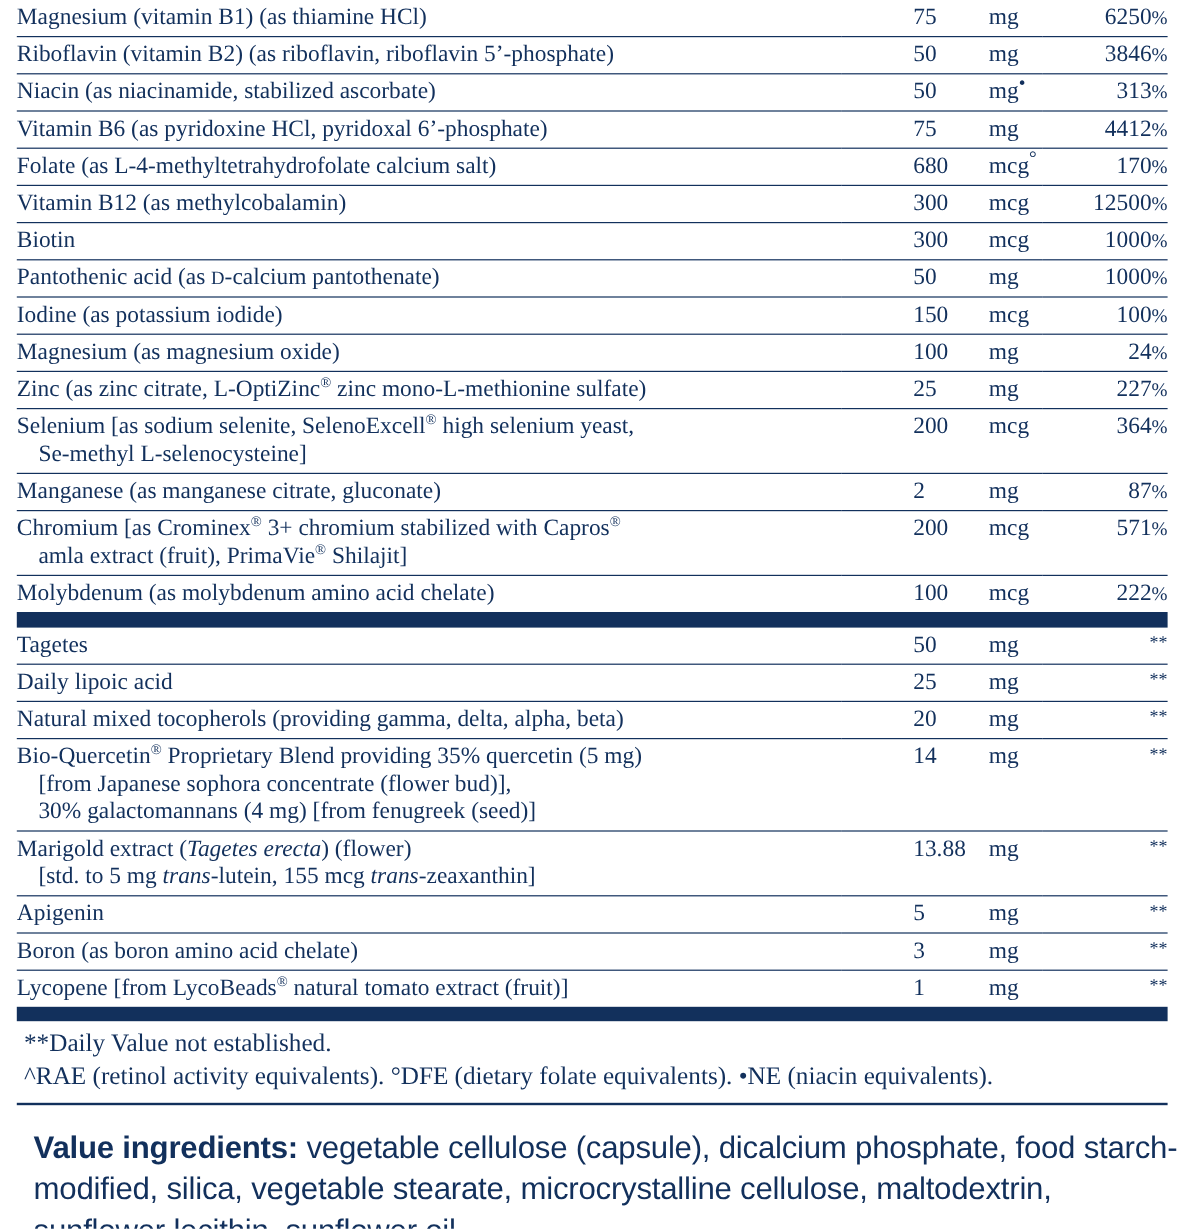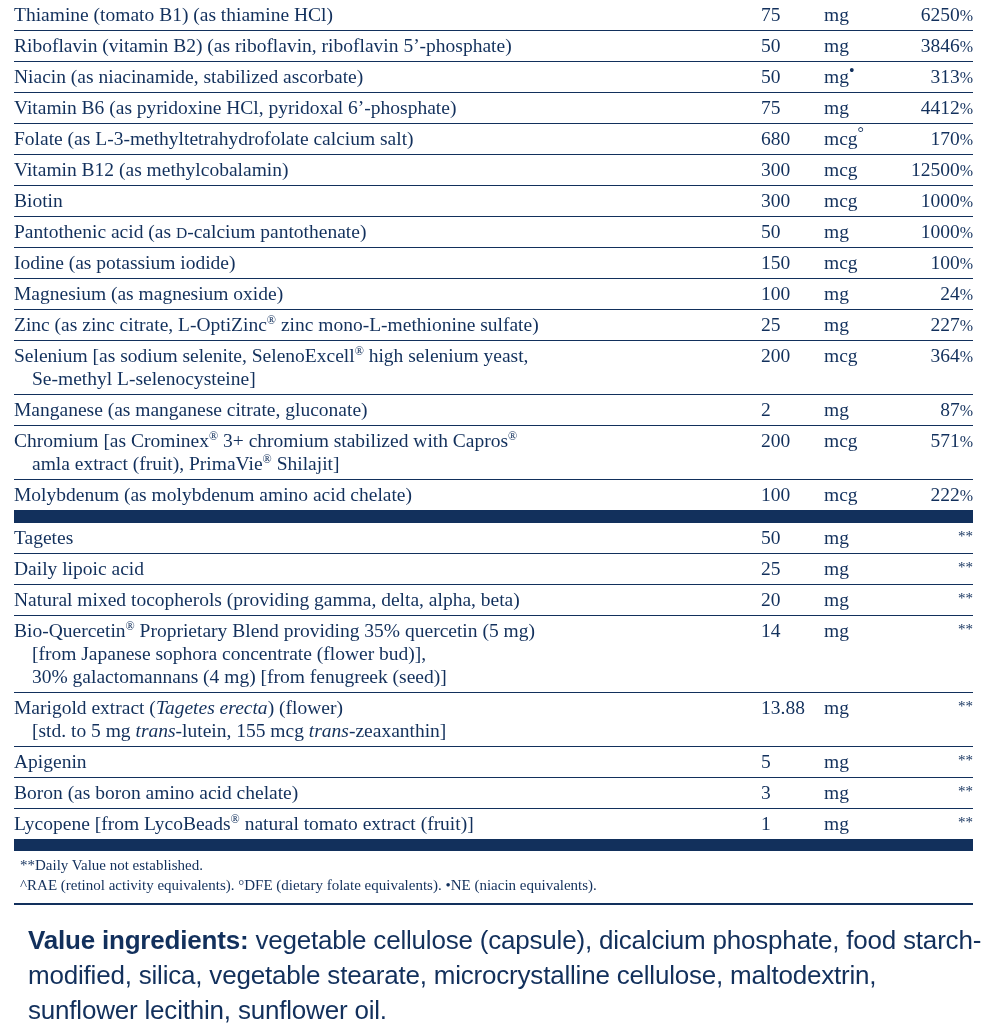--- a/index.html
+++ b/index.html
@@ -86,21 +86,21 @@
   .bar {
     height: 13px;
     background: #12305c;
     width: 959px;
     margin: 0;
   }
   .bar.thin { height: 12px; }
   .footnotes {
     width: 959px;
     padding: 5px 6px 6px 6px;
-    font-size: 15px;
+    font-size: 21px;
     line-height: 1.30;
     border-bottom: none;
   }
   .footnotes div { color: #12305c; }
   .frame-bottom {
     width: 959px;
     border-bottom: 2.5px solid #12305c;
     margin-top: 2px;
   }
   .other {
@@ -115,41 +115,41 @@
   .other b { font-weight: bold; }
 </style>
 </head>
 <body>
 
 <div class="panel">
 
   <table class="facts">
     <tbody id="vitamins-body">
         <tr class="first">
-          <td class="name">Thiamine (tomato B1) (as thiamine HCl)</td>
+          <td class="name">Magnesium (vitamin B1) (as thiamine HCl)</td>
           <td class="amt"><span class="num">75</span><span class="unit">mg</span></td>
           <td class="dv">6250<span class="pct">%</span></td>
         </tr>
         <tr>
           <td class="name">Riboflavin (vitamin B2) (as riboflavin, riboflavin 5’-phosphate)</td>
           <td class="amt"><span class="num">50</span><span class="unit">mg</span></td>
           <td class="dv">3846<span class="pct">%</span></td>
         </tr>
         <tr>
           <td class="name">Niacin (as niacinamide, stabilized ascorbate)</td>
           <td class="amt"><span class="num">50</span><span class="unit">mg<span class="dagger">•</span></span></td>
           <td class="dv">313<span class="pct">%</span></td>
         </tr>
         <tr>
           <td class="name">Vitamin B6 (as pyridoxine HCl, pyridoxal 6’-phosphate)</td>
           <td class="amt"><span class="num">75</span><span class="unit">mg</span></td>
           <td class="dv">4412<span class="pct">%</span></td>
         </tr>
         <tr>
-          <td class="name">Folate (as L-3-methyltetrahydrofolate calcium salt)</td>
+          <td class="name">Folate (as L-4-methyltetrahydrofolate calcium salt)</td>
           <td class="amt"><span class="num">680</span><span class="unit">mcg<span class="dagger">°</span></span></td>
           <td class="dv">170<span class="pct">%</span></td>
         </tr>
         <tr>
           <td class="name">Vitamin B12 (as methylcobalamin)</td>
           <td class="amt"><span class="num">300</span><span class="unit">mcg</span></td>
           <td class="dv">12500<span class="pct">%</span></td>
         </tr>
         <tr>
           <td class="name">Biotin</td>

